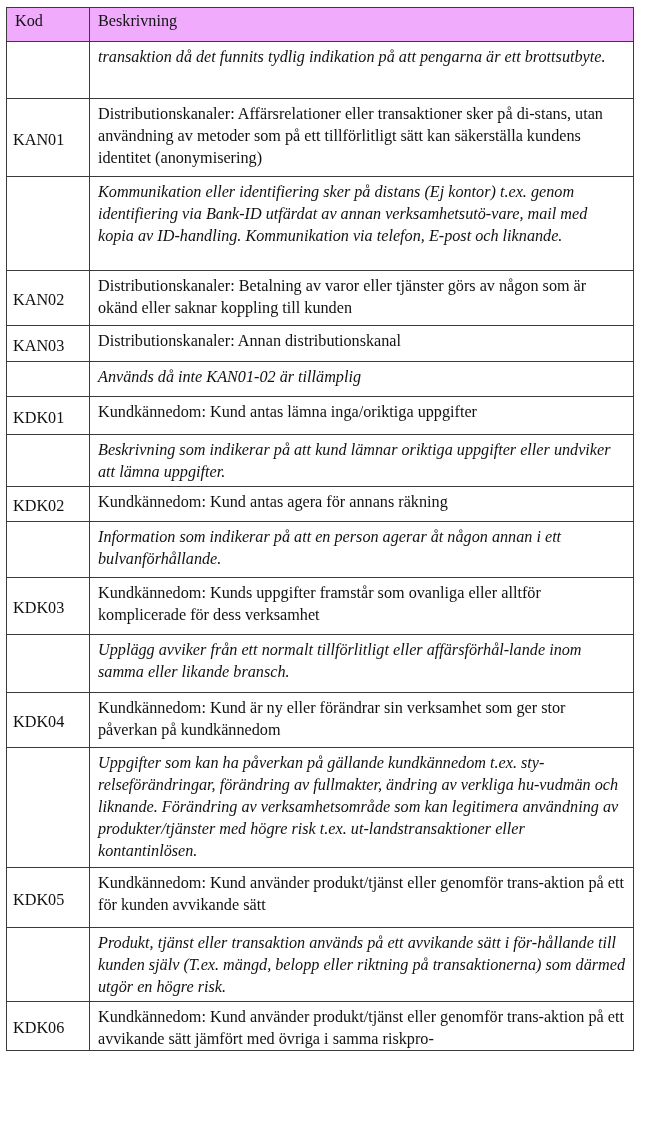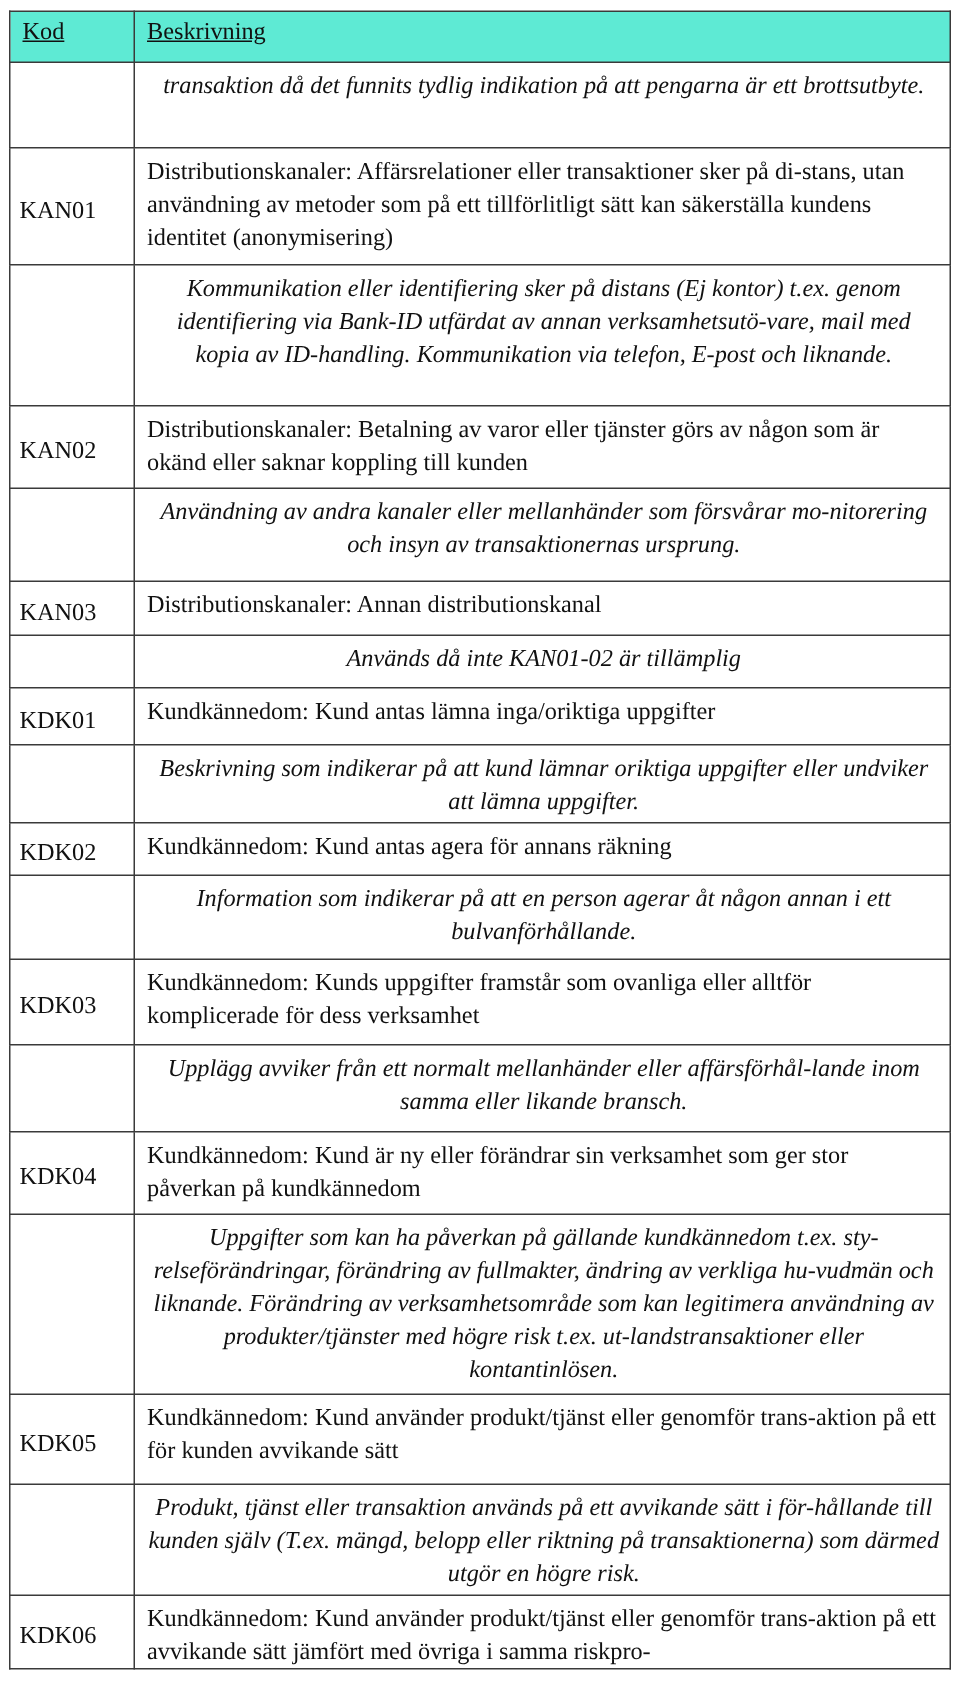--- a/index.html
+++ b/index.html
@@ -2,25 +2,25 @@
 <html><head>
 <meta charset="utf-8">
 <style>
   html, body { margin: 0; padding: 0; background: #ffffff; }
   body { width: 645px; height: 1122px; position: relative; overflow: hidden;
          font-family: "Liberation Serif", "DejaVu Serif", serif; color: #111; }
   table { position: absolute; left: 6px; top: 7px; width: 628px;
           border-collapse: collapse; table-layout: fixed; }
   td, th { border: 1.5px solid #3a3a3a; vertical-align: top; font-size: 16.2px;
            line-height: 22px; padding: 4px 6px 0 8px; text-align: left; font-weight: normal; }
-  th { background: #5eead4; height: 31px; padding-top: 2px; text-decoration: underline; }
+  th { background: #f0abfc; height: 31px; padding-top: 2px; }
   col.c1 { width: 83px; }
   td.code { vertical-align: middle; padding-left: 6px; }
   td.desc { }
-  tr.note td.desc { font-style: italic; text-align: center; }
+  tr.note td.desc { font-style: italic; }
 </style>
 </head>
 <body>
 
 <table>
   <colgroup>
       <col class="c1">
       <col>
     </colgroup>
   <thead>
@@ -39,24 +39,20 @@
         <td class="desc">Distributionskanaler: Affärsrelationer eller transaktioner sker på di-stans, utan användning av metoder som på ett tillförlitligt sätt kan säkerställa kundens identitet (anonymisering)</td>
       </tr>
       <tr class="note" style="height: 94px;">
         <td class="code"></td>
         <td class="desc">Kommunikation eller identifiering sker på distans (Ej kontor) t.ex. genom identifiering via Bank-ID utfärdat av annan verksamhetsutö-vare, mail med kopia av ID-handling. Kommunikation via telefon, E-post och liknande.</td>
       </tr>
       <tr class="item" style="height: 55px;">
         <td class="code">KAN02</td>
         <td class="desc">Distributionskanaler: Betalning av varor eller tjänster görs av någon som är okänd eller saknar koppling till kunden</td>
       </tr>
-      <tr class="note" style="height: 62px;">
-        <td class="code"></td>
-        <td class="desc">Användning av andra kanaler eller mellanhänder som försvårar mo-nitorering och insyn av transaktionernas ursprung.</td>
-      </tr>
       <tr class="item" style="height: 36px;">
         <td class="code">KAN03</td>
         <td class="desc">Distributionskanaler: Annan distributionskanal</td>
       </tr>
       <tr class="note" style="height: 35px; margin-top: 12px;">
         <td class="code"></td>
         <td class="desc">Används då inte KAN01-02 är tillämplig</td>
       </tr>
       <tr class="item" style="height: 38px;">
         <td class="code">KDK01</td>
@@ -73,21 +69,21 @@
       <tr class="note" style="height: 56px;">
         <td class="code"></td>
         <td class="desc">Information som indikerar på att en person agerar åt någon annan i ett bulvanförhållande.</td>
       </tr>
       <tr class="item" style="height: 57px;">
         <td class="code">KDK03</td>
         <td class="desc">Kundkännedom: Kunds uppgifter framstår som ovanliga eller alltför komplicerade för dess verksamhet</td>
       </tr>
       <tr class="note" style="height: 58px;">
         <td class="code"></td>
-        <td class="desc">Upplägg avviker från ett normalt mellanhänder eller affärsförhål-lande inom samma eller likande bransch.</td>
+        <td class="desc">Upplägg avviker från ett normalt tillförlitligt eller affärsförhål-lande inom samma eller likande bransch.</td>
       </tr>
       <tr class="item" style="height: 55px;">
         <td class="code">KDK04</td>
         <td class="desc">Kundkännedom: Kund är ny eller förändrar sin verksamhet som ger stor påverkan på kundkännedom</td>
       </tr>
       <tr class="note" style="height: 120px;">
         <td class="code"></td>
         <td class="desc">Uppgifter som kan ha påverkan på gällande kundkännedom t.ex. sty-relseförändringar, förändring av fullmakter, ändring av verkliga hu-vudmän och liknande. Förändring av verksamhetsområde som kan legitimera användning av produkter/tjänster med högre risk t.ex. ut-landstransaktioner eller kontantinlösen.</td>
       </tr>
       <tr class="item" style="height: 60px;">

